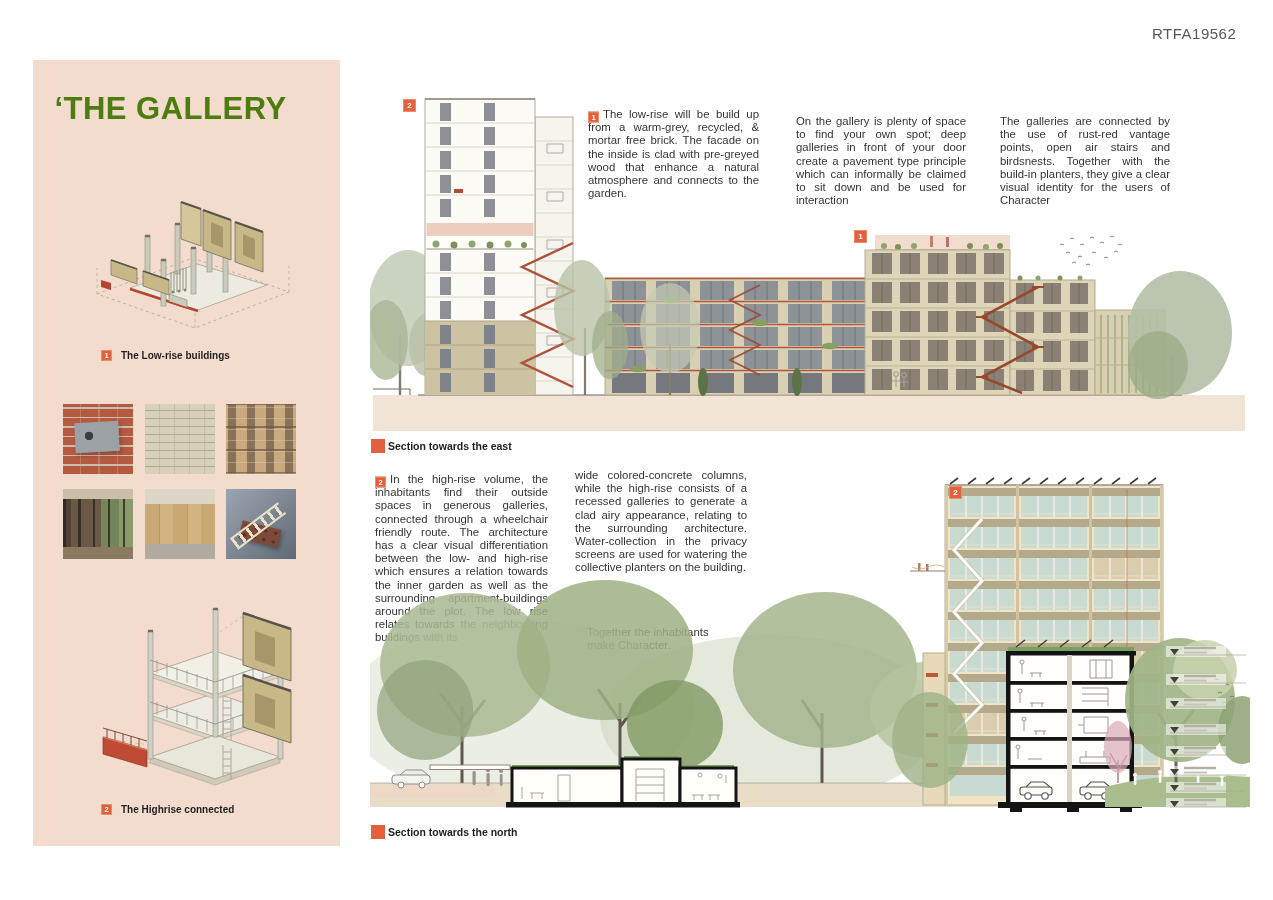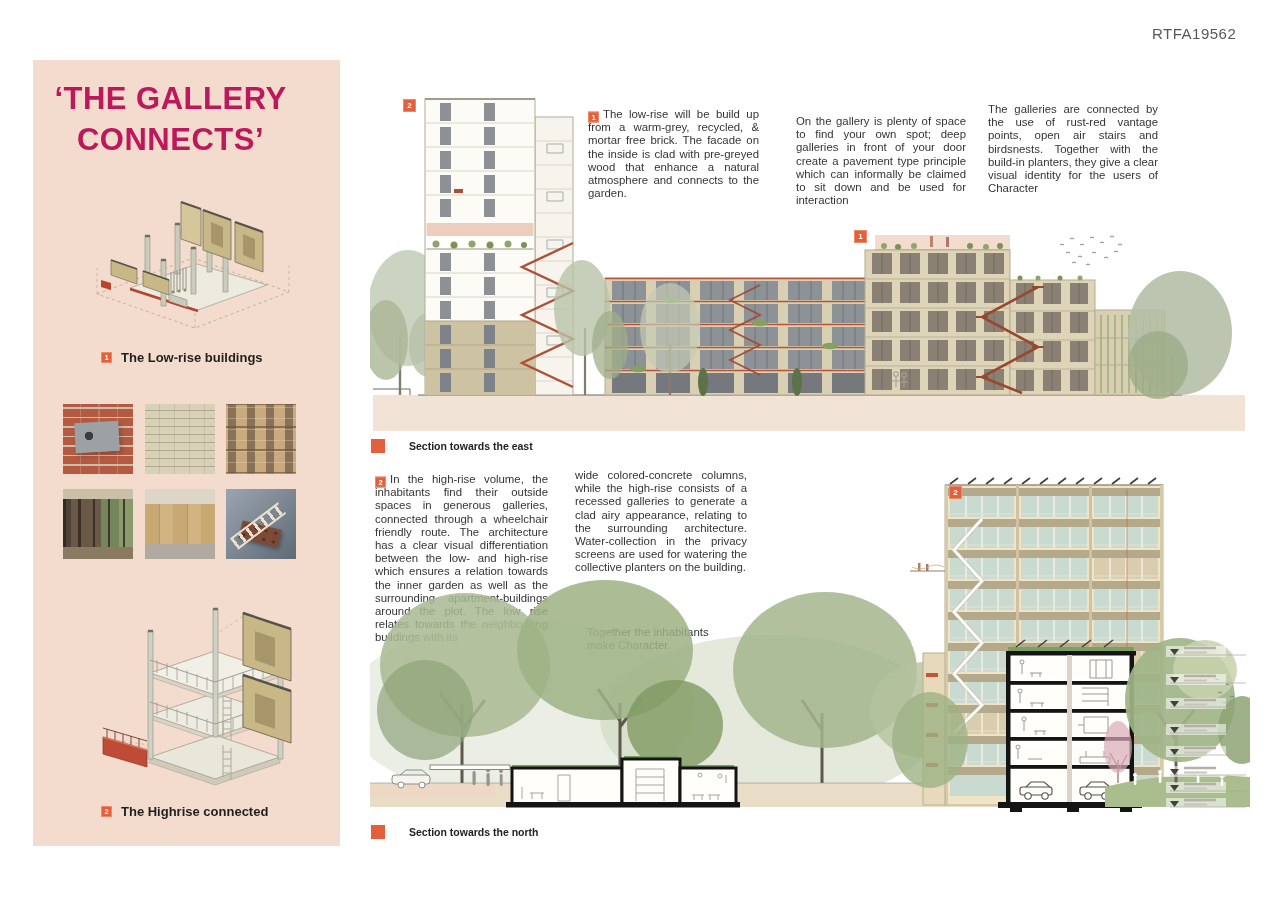--- a/index.html
+++ b/index.html
@@ -3,26 +3,26 @@
 <meta charset="utf-8">
 <style>
   html,body{margin:0;padding:0;background:#ffffff;}
   body{width:1273px;height:900px;position:relative;overflow:hidden;
        font-family:"Liberation Sans",sans-serif;color:#3a3a3a;}
   .abs{position:absolute;}
   
   .board-id{left:1152px;top:25px;width:90px;font-size:15px;color:#57585a;letter-spacing:.5px;}
   
   .sidebar{left:33px;top:60px;width:307px;height:786px;background:#f3dccd;}
-  .side-title{left:0;top:18px;width:275px;text-align:center;color:#be185d;
+  .side-title{left:0;top:28px;width:275px;text-align:center;color:#4d7c0f;
               font-size:31px;line-height:41px;font-weight:bold;letter-spacing:.5px;}
   .legend{display:flex;align-items:center;gap:9px;}
   .legend .sq{width:11px;height:11px;background:#e2603c;box-shadow:inset 0 0 0 1px #ef8a66;
               color:#fff;font-size:7.5px;font-weight:bold;display:flex;align-items:center;justify-content:center;flex:0 0 auto;}
-  .legend .lbl{font-size:13px;font-weight:bold;color:#1f1f1f;}
+  .legend .lbl{font-size:10px;font-weight:bold;color:#1f1f1f;}
   
   .photos{left:30px;top:344px;width:233px;display:grid;grid-template-columns:repeat(3,70px);
           grid-auto-rows:70px;gap:15px 11.5px;}
   .ph{position:relative;overflow:hidden;}
   .ph1{background:repeating-linear-gradient(0deg,#b35a41 0 8px,#cbbcab 8px 9.5px);}
   .ph1::before{content:"";position:absolute;inset:0;
      background:repeating-linear-gradient(90deg,transparent 0 17px,#cbbcab55 17px 18.5px);}
   .ph1::after{content:"";position:absolute;left:12px;top:18px;width:44px;height:30px;
      background:radial-gradient(circle at 32% 45%,#383d40 0 4px,#9ba1a5 4.5px);
      transform:rotate(-3deg);box-shadow:2px 3px 4px #00000033;}
@@ -48,33 +48,32 @@
   
   .coltext{font-size:11.4px;line-height:13.2px;text-align:justify;color:#343434;}
   .pre{white-space:pre-line;text-align:left;}
   .pmark{display:inline-flex;width:11px;height:11px;background:#e2603c;box-shadow:inset 0 0 0 1px #ef8a66;
          color:#fff;font-size:7.5px;font-weight:bold;align-items:center;justify-content:center;
          margin-right:4px;transform:translateY(1.5px);}
   
   .mk{width:13px;height:13px;background:#e2603c;box-shadow:inset 0 0 0 1px #ef8a66;color:#fff;
       font-size:8px;font-weight:bold;display:flex;align-items:center;justify-content:center;}
   
-  .seclab{display:flex;align-items:center;gap:24px;}
+  .seclab{display:flex;align-items:center;gap:3px;}
   .seclab .sq{width:14px;height:14px;background:#e2603c;flex:0 0 auto;}
   .seclab .txt{font-size:10.5px;font-weight:bold;color:#222;}
 </style>
 </head>
 <body>
 
 <div class="abs board-id">RTFA19562</div>
 
 <aside class="abs sidebar">
   <div class="abs side-title">
     <div>‘THE GALLERY</div>
-    <div>CONNECTS’</div>
   </div>
 
   <svg class="abs" style="left:52px;top:136px;" width="220" height="152" viewBox="0 0 220 152">
     <polygon points="12,98 108,62 204,96 110,132" fill="none" stroke="#b8ad9c" stroke-width="0.9" stroke-dasharray="3,3"></polygon>
     <path d="M12,98V72 M204,96V70 M110,132V106" stroke="#b8ad9c" stroke-width="0.8" stroke-dasharray="3,3" fill="none"></path>
     <polygon points="45,92 112,68 182,89 113,114" fill="#edebdf" stroke="#aaa393" stroke-width="0.8"></polygon>
     <path d="M45,93 L113,115" stroke="#b8442f" stroke-width="2.4" fill="none"></path>
     <g>
       <g fill="#c9cbbc" stroke="#8f9183" stroke-width="0.6">
         <rect x="60" y="40" width="5" height="50"></rect>
@@ -266,21 +265,21 @@
   <path fill="none" stroke="#5d6269" stroke-width="0.8" d="M690,150q2,-2 4,0 M700,144q2,-2 4,0 M710,150q2,-2 4,0 M720,143q2,-2 4,0 M730,148q2,-2 4,0 M740,142q2,-2 4,0 M748,150q2,-2 4,0 M696,158q2,-2 4,0 M708,162q2,-2 4,0 M722,158q2,-2 4,0 M734,163q2,-2 4,0 M744,157q2,-2 4,0 M702,168q2,-2 4,0 M716,170q2,-2 4,0"></path>
 </svg>
 
 <div class="abs mk" style="left:403px;top:99px;">2</div>
 <div class="abs mk" style="left:854px;top:230px;">1</div>
 
 <p class="abs coltext" style="left:576px;top:96px;width:171px;margin:12px;">
   <span class="pmark">1</span><span>The low-rise will be build up from a warm-grey, recycled, &amp; mortar free brick. The facade on the inside is clad with pre-greyed wood that enhance a natural atmosphere and connects to the garden.</span>
 </p>
 <p class="abs coltext" style="left:780px;top:99px;width:170px;margin:16px;">On the gallery is plenty of space to find your own spot; deep galleries in front of your door create a pavement type principle which can informally be claimed to sit down and be used for interaction</p>
-<p class="abs coltext" style="left:984px;top:99px;width:170px;margin:4px;">The galleries are connected by the use of rust-red vantage points, open air stairs and birdsnests. Together with the build-in planters, they give a clear visual identity for the users of Character</p>
+<p class="abs coltext" style="left:984px;top:99px;width:170px;margin:16px;">The galleries are connected by the use of rust-red vantage points, open air stairs and birdsnests. Together with the build-in planters, they give a clear visual identity for the users of Character</p>
 
 <div class="abs seclab" style="left:371px;top:439px;">
   <span class="sq"></span>
   <span class="txt">Section towards the east</span>
 </div>
 
 <p class="abs coltext" style="left:371px;top:469px;width:173px;margin:4px;">
   <span class="pmark">2</span><span>In the high-rise volume, the inhabitants find their outside spaces in generous galleries, connected through a wheelchair friendly route. The architecture has a clear visual differentiation between the low- and high-rise which ensures a relation towards the inner garden as well as the surrounding apartment-buildings around the plot. The low rise relates towards the neighbouring buildings with its</span>
 </p>
 <p class="abs coltext" style="left:575px;top:469px;width:172px;margin:0;">wide colored-concrete columns, while the high-rise consists of a recessed galleries to generate a clad airy appearance, relating to the surrounding architecture. Water-collection in the privacy screens are used for watering the collective planters on the building.</p>

